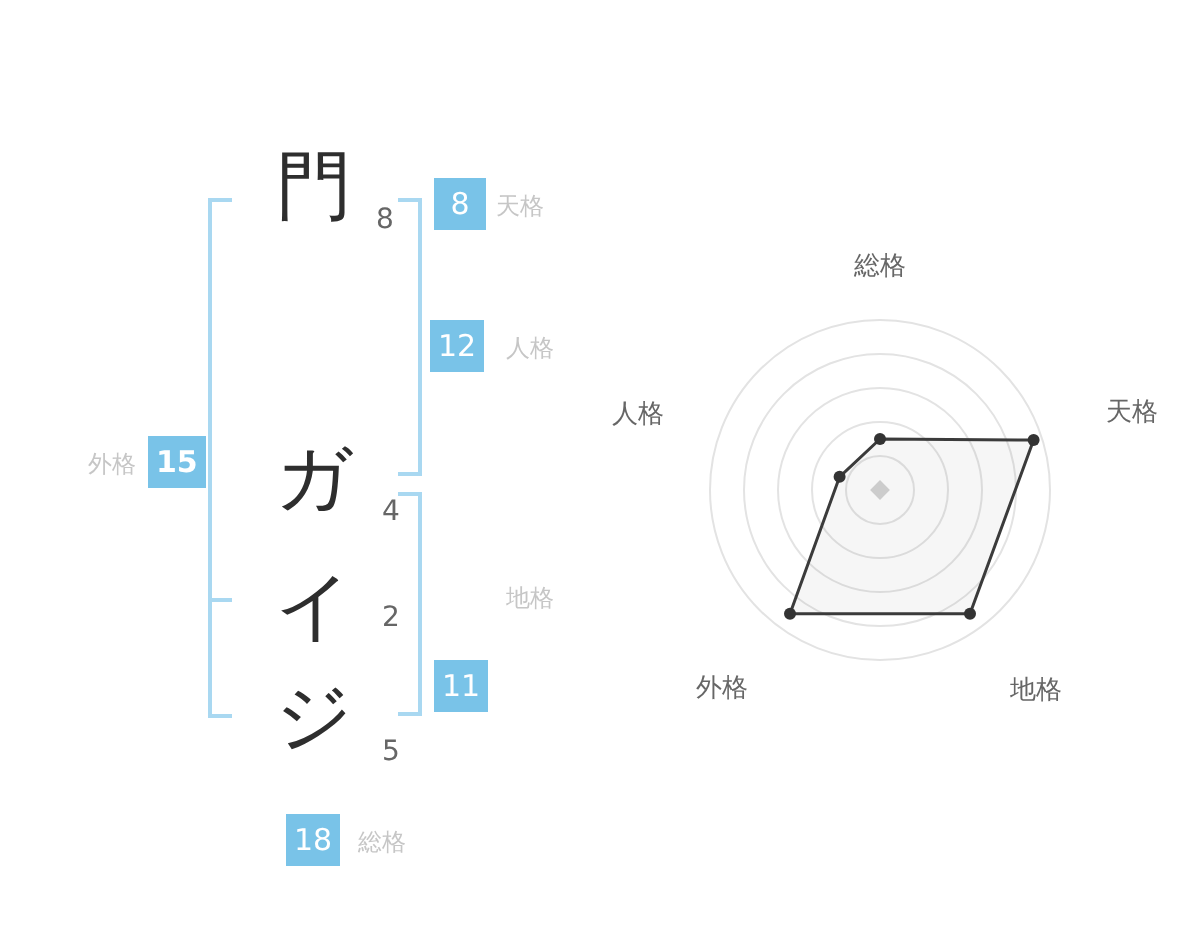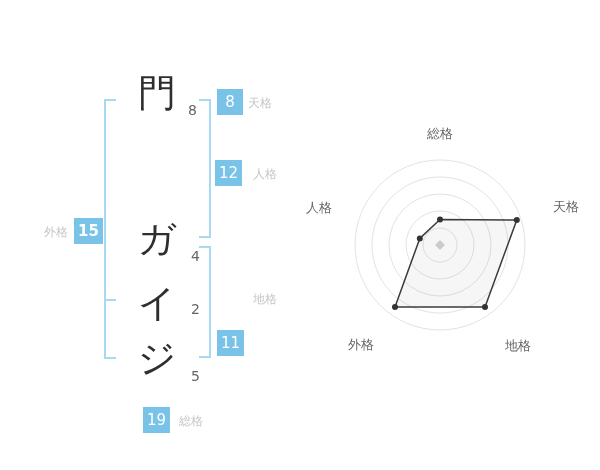--- a/index.html
+++ b/index.html
@@ -69,21 +69,21 @@
 
   <div class="badge" style="left:215px;top:160px;">12</div>
   <div class="kaku-label" style="left:253px;top:167px;">人格</div>
 
   <div class="kaku-label" style="left:44px;top:225px;">外格</div>
   <div class="badge" style="left:74px;top:218px;font-weight:bold;">15</div>
 
   <div class="badge" style="left:217px;top:285px;margin-top:45px;">11</div>
   <div class="kaku-label" style="left:253px;top:292px;">地格</div>
 
-  <div class="badge" style="left:143px;top:407px;">19</div>
+  <div class="badge" style="left:143px;top:407px;">18</div>
   <div class="kaku-label" style="left:179px;top:414px;">総格</div>
 
   <div id="radar-wrap">
     <svg id="radar-svg" width="260" height="280" viewBox="0 0 260 280">
         <circle cx="130" cy="140" r="17.0" class="ring"></circle>
         <circle cx="130" cy="140" r="34.0" class="ring"></circle>
         <circle cx="130" cy="140" r="51.0" class="ring"></circle>
         <circle cx="130" cy="140" r="68.0" class="ring"></circle>
         <circle cx="130" cy="140" r="85.0" class="ring"></circle>
         <polygon points="130.0,114.5 206.8,115.0 175.0,201.9 85.0,201.9 109.8,133.4" class="data-poly"></polygon>

